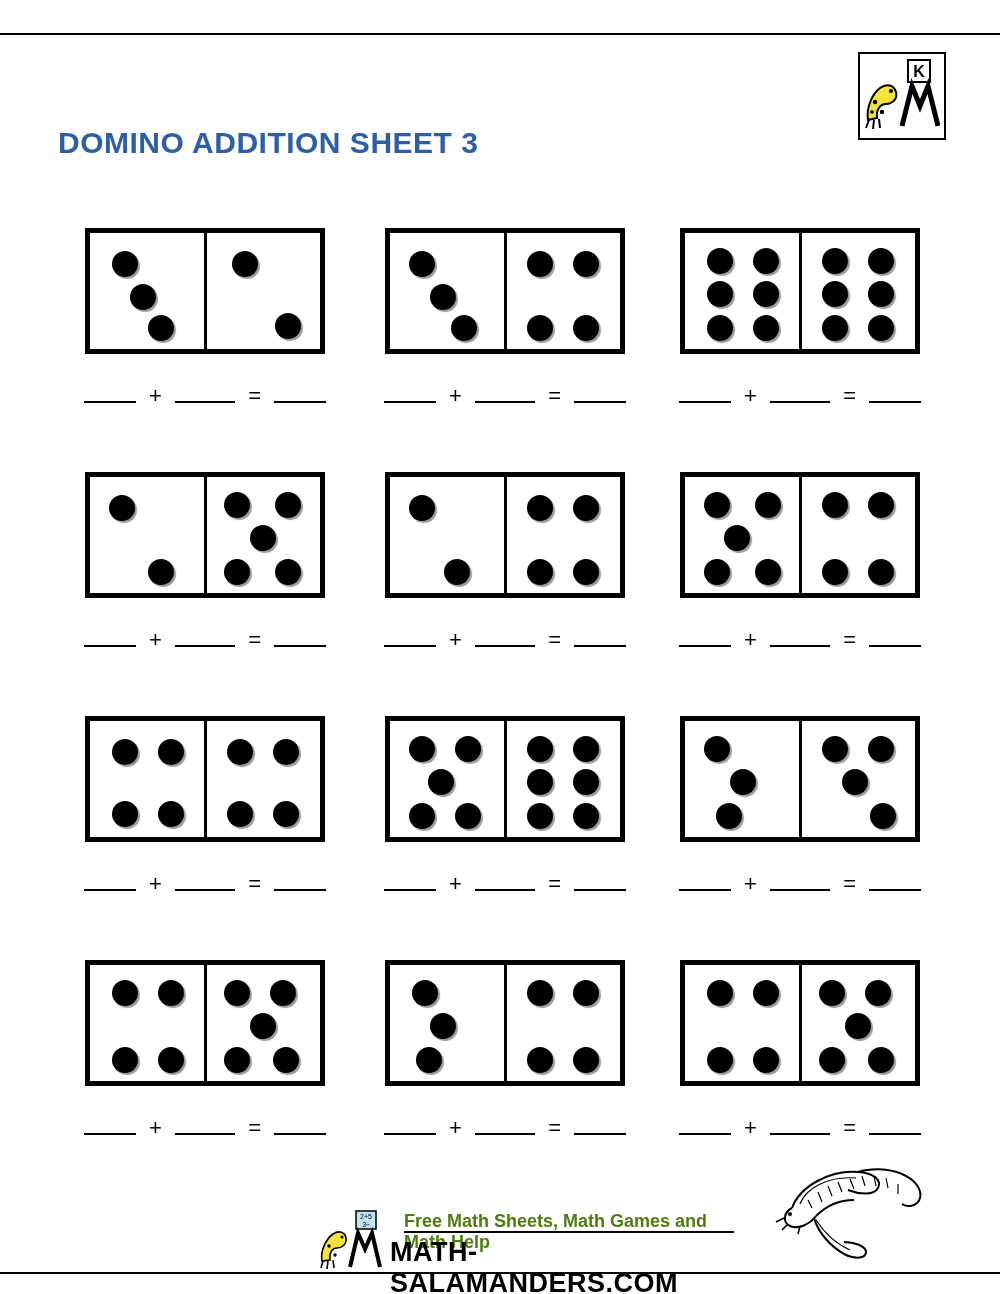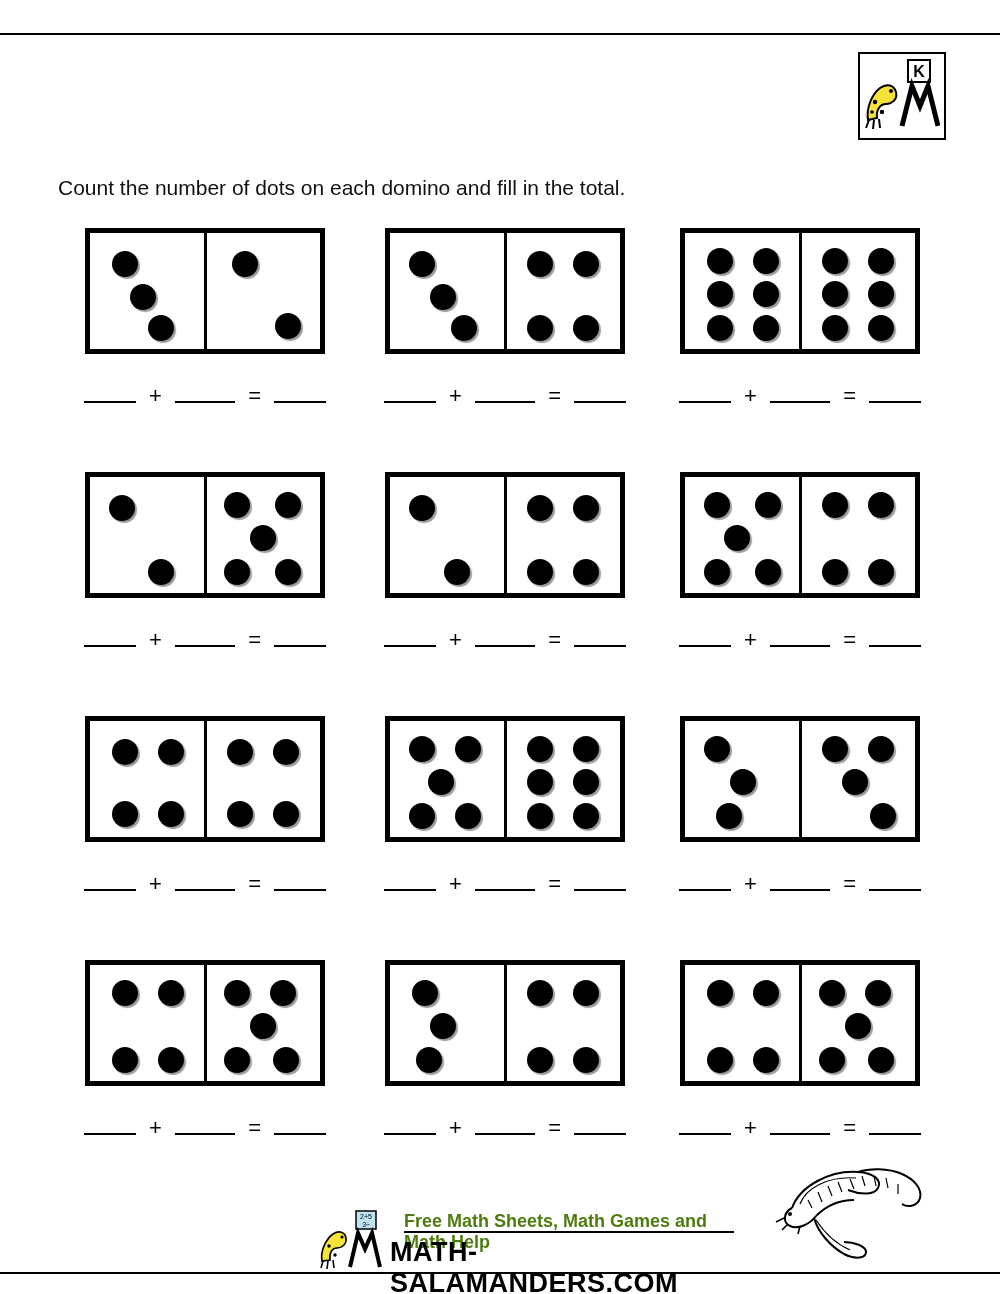--- a/index.html
+++ b/index.html
@@ -237,21 +237,21 @@
 
       <path d="M8 66 C6 54, 12 40, 20 34 C27 29, 34 31, 36 38 C38 45, 32 50, 26 50 C20 50, 16 56, 17 64 Z" fill="#f5e33a" stroke="#000" stroke-width="2"></path>
       <circle cx="31" cy="37" r="2" fill="#000"></circle>
       <circle cx="15" cy="48" r="2.2" fill="#000"></circle>
       <circle cx="22" cy="58" r="2.2" fill="#000"></circle>
       <circle cx="12" cy="58" r="1.8" fill="#000"></circle>
       <path d="M9 66 L6 74 M14 66 L13 75 M19 65 L20 74" stroke="#000" stroke-width="2" fill="none"></path>
     </svg>
   </div>
 
-  <div class="subtitle">Count the number of dots on each domino and fill in the total.</div>
+  <div class="title">DOMINO ADDITION SHEET 3</div>
 
   <div class="grid">
 
     <div class="row">
       <div class="cell c0">
         <div class="domino">
           <div class="divider"></div>
           <div class="half left">
             <div class="pip" style="left:30%;top:27%"></div>
             <div class="pip" style="left:46%;top:55%"></div>

